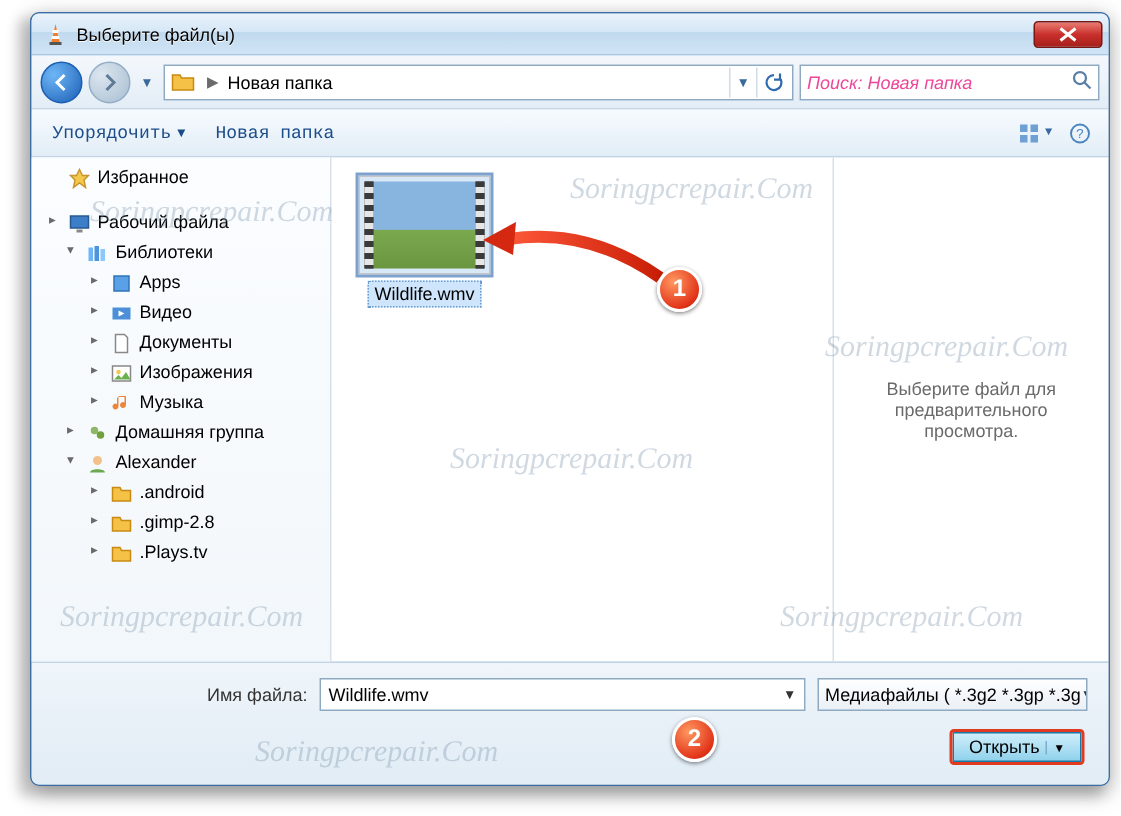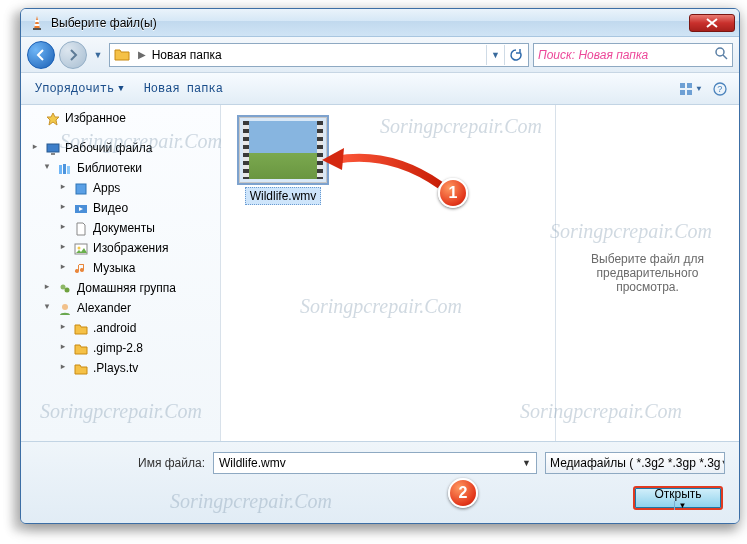--- a/index.html
+++ b/index.html
@@ -199,21 +199,21 @@
   }
   .filetype{
     width:180px;height:22px;border:1px solid #8ea9c2;background:linear-gradient(to bottom,#fff,#eaf0f6);
     display:flex;align-items:center;padding:0 4px;white-space:nowrap;overflow:hidden;
   }
   .filetype .arrow{margin-left:auto;font-size:9px;color:#333;}
   .row2{display:flex;justify-content:flex-end;gap:8px;padding-right:2px;}
   .btn{
     width:90px;height:24px;border:1px solid #8b8b8b;border-radius:3px;
     background:linear-gradient(to bottom,#fefefe,#e4e4e4);
-    display:flex;align-items:center;justify-content:center;flex-direction:column;
+    display:flex;align-items:center;justify-content:center;
   }
   .btn.primary{
     border:2px solid #e03a20;
     background:linear-gradient(to bottom,#d4f0fb,#8cd0eb);
     box-shadow:0 0 0 1px #1c77a6 inset;
     font-weight:400;
   }
   .btn.primary .arrow{font-size:8px;margin-left:4px;border-left:1px solid #7aaed0;padding-left:4px;}
   
   .callout{

